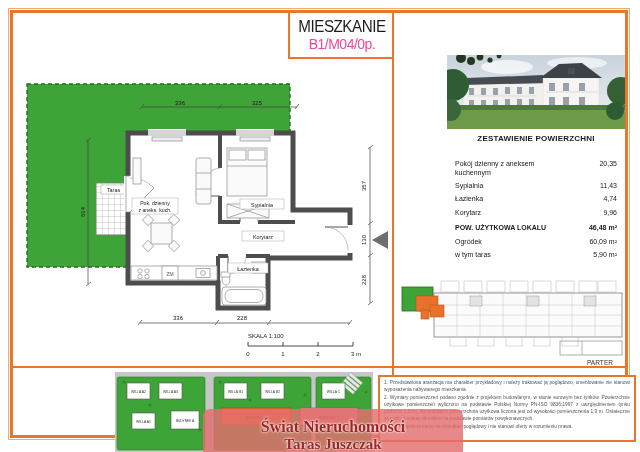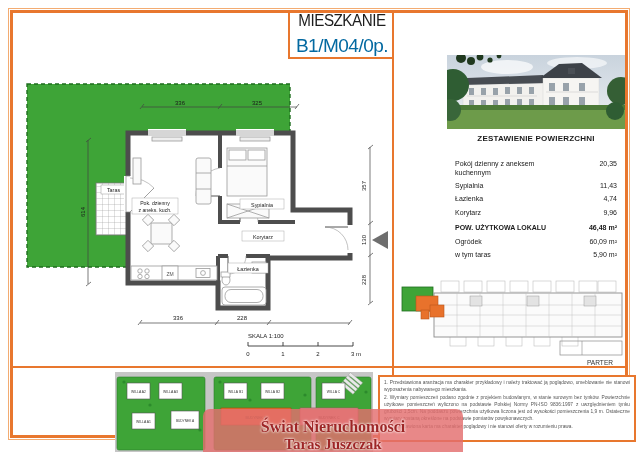--- a/index.html
+++ b/index.html
@@ -4,23 +4,23 @@
 <style>
   html,body{margin:0;padding:0;background:#fff;}
   .page{position:relative;width:640px;height:452px;background:#fff;overflow:hidden;
         font-family:"Liberation Sans",sans-serif;}
   .frame{position:absolute;left:10px;top:10px;width:612px;height:422px;
          border:3px solid #E8772E;outline:1px solid #F3AC72;outline-offset:1px;}
   .vdiv{position:absolute;left:392px;top:10px;width:2px;height:428px;background:#E8772E;}
   .hdiv{position:absolute;left:10px;top:366px;width:618px;height:2px;background:#E8772E;}
   .titlebox{position:absolute;left:288px;top:12px;width:104px;height:45px;
             border-left:2px solid #E8772E;border-bottom:2px solid #E8772E;
-            display:flex;flex-direction:column;align-items:center;justify-content:space-between;}
+            display:flex;flex-direction:column;align-items:center;justify-content:center;}
   .titlebox .t1{font-size:16px;color:#1d1d1d;letter-spacing:-0.5px;transform:scaleX(.95);}
-  .titlebox .t2{font-size:19px;color:#0369a1;letter-spacing:-0.5px;}
+  .titlebox .t2{font-size:14px;color:#ec4899;letter-spacing:-0.5px;}
   svg text{font-family:"Liberation Sans",sans-serif;}
   .photo{position:absolute;left:447px;top:55px;width:178px;height:74px;}
   .table{position:absolute;left:455px;top:134px;width:162px;font-size:7px;color:#1a1a1a;}
   .table .hdr{font-size:8px;font-weight:bold;text-align:center;letter-spacing:.2px;margin-bottom:17px;}
   .trow{display:flex;justify-content:space-between;align-items:flex-start;margin-bottom:4.5px;}
   .trow .lbl{width:108px;line-height:1.25;}
   .trow .val{text-align:right;}
   .trow.bold{font-weight:bold;margin-top:7px;}
   .notes{position:absolute;left:378px;top:375px;width:246px;height:57px;
          border:2px solid #E8772E;padding:3px 4px;font-size:4.8px;line-height:1.45;

